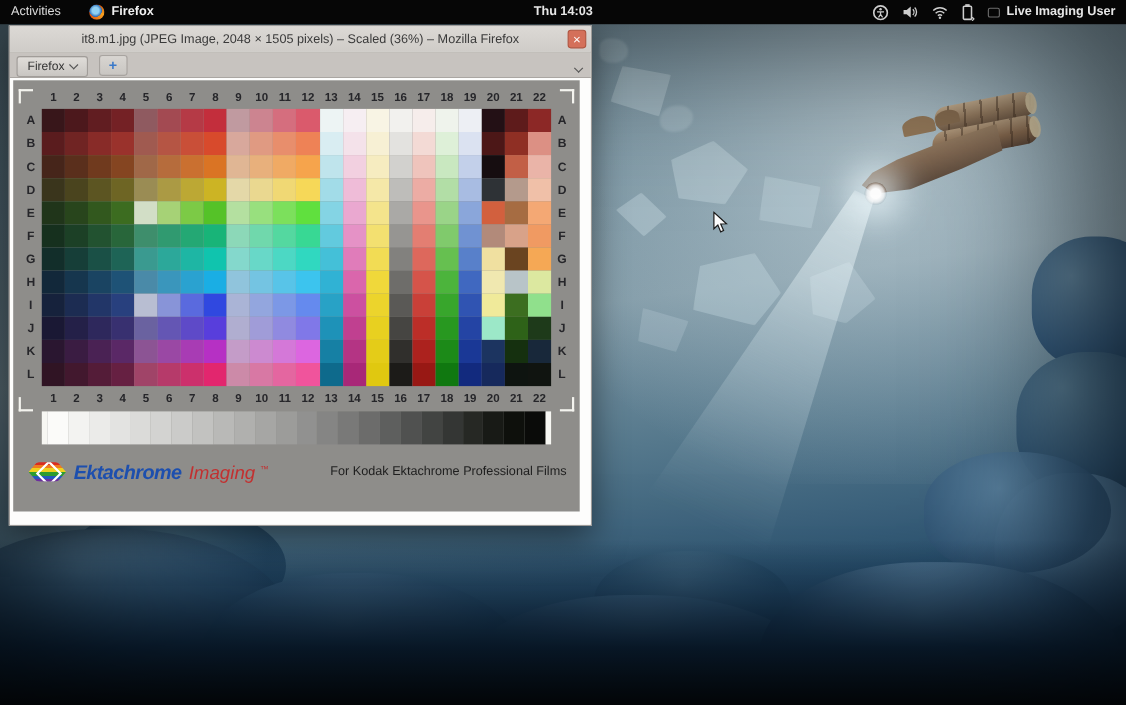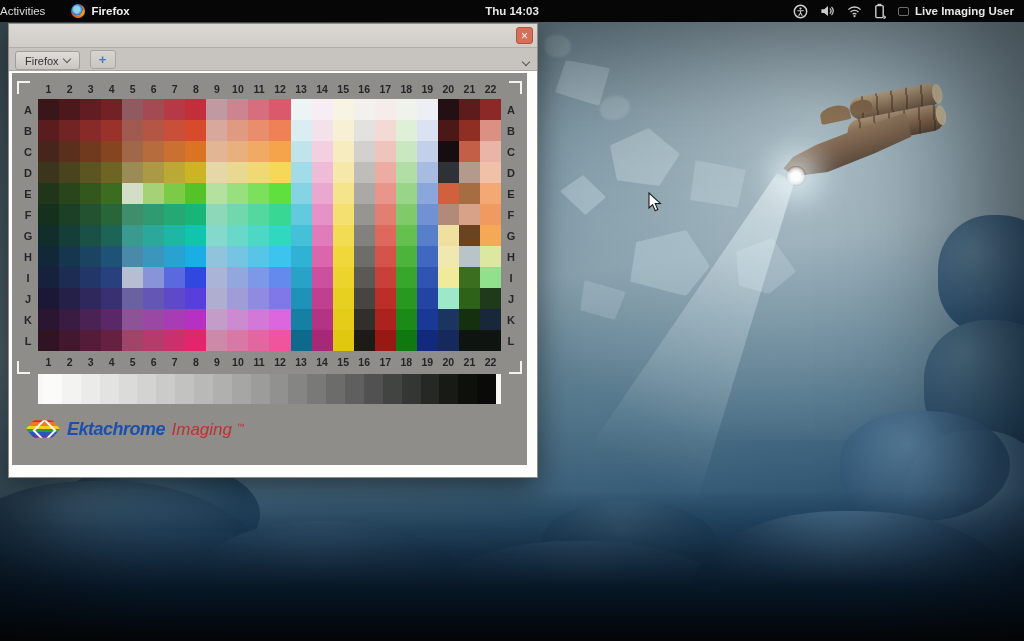--- a/index.html
+++ b/index.html
@@ -61,21 +61,21 @@
   .rb6{left:540px;bottom:40px;width:180px;height:100px;background:radial-gradient(circle at 45% 30%,#4a7089 0%,#254a66 70%);opacity:.85;}
   .rb7{left:840px;bottom:120px;width:170px;height:110px;background:radial-gradient(circle at 40% 30%,#5a82a0 0%,#2c5070 70%);opacity:.9;}
   .seafloor{position:absolute;left:0;right:0;bottom:0;height:150px;
     background:linear-gradient(to top,#05090d 0%,#0b1f33 35%,rgba(20,48,74,.6) 70%,rgba(20,48,74,0) 100%);}
   .vignette{position:absolute;inset:0;pointer-events:none;
     box-shadow:inset 0 0 140px 42px rgba(0,0,0,.55);}
 
   
   .topbar{position:absolute;left:0;top:0;width:1024px;height:22px;background:#060606;color:#dcdcdc;
     display:flex;align-items:center;font-size:11.5px;z-index:30;}
-  .tb-left{display:flex;align-items:center;gap:26px;}
+  .tb-left{display:flex;align-items:center;gap:26px;padding-left:10px;}
   .tb-app{display:flex;align-items:center;gap:6px;font-weight:700;color:#f0f0f0;}
   .fficon{width:14px;height:14px;border-radius:50%;
     background:radial-gradient(circle at 42% 40%,#8fd0f4 0 26%,#2e6cb4 48%,rgba(0,0,0,0) 50%),
     conic-gradient(from 110deg,#f5a020,#e35c12,#c03a08,#f5a020);}
   .tb-clock{position:absolute;left:0;right:0;text-align:center;font-weight:700;color:#e6e6e6;}
   .tb-right{margin-left:auto;display:flex;align-items:center;gap:12px;padding-right:10px;z-index:2;}
   .tb-right svg{display:block;opacity:.88;}
   .tb-user{display:flex;align-items:center;gap:6px;font-weight:700;color:#e6e6e6;}
   .chatic{width:11px;height:9px;border:1.5px solid #9a9a9a;border-radius:2px;opacity:.7;}
 
@@ -209,20 +209,21 @@
       </svg>
       <span class="tb-user">
         <span class="chatic"></span>
         <span>Live Imaging User</span>
       </span>
     </div>
   </div>
 
   <div class="window">
     <div class="titlebar">
+      <span class="wtitle">it8.m1.jpg (JPEG Image, 2048 × 1505 pixels) – Scaled (36%) – Mozilla Firefox</span>
       <span class="closebtn">×</span>
     </div>
     <div class="tabbar">
       <span class="appmenu">
         <span>Firefox</span>
         <span class="chev"></span>
       </span>
       <span class="newtab">+</span>
       <span class="chev alltabs"></span>
     </div>
@@ -621,20 +622,21 @@
         <div class="itfoot">
           <div class="f-center">
             <span class="logo"></span>
             <span>
               <span class="brand1">Ektachrome</span>
               <span class="brand2">Imaging</span>
               <span class="brandtm">™</span>
             </span>
           </div>
           <div class="f-right">
+            <div>For Kodak Ektachrome Professional Films</div>
           </div>
         </div>
         <div class="mark mk-tl"></div>
         <div class="mark mk-tr"></div>
         <div class="mark mk-bl"></div>
         <div class="mark mk-br"></div>
       </div>
     </div>
   </div>
 

